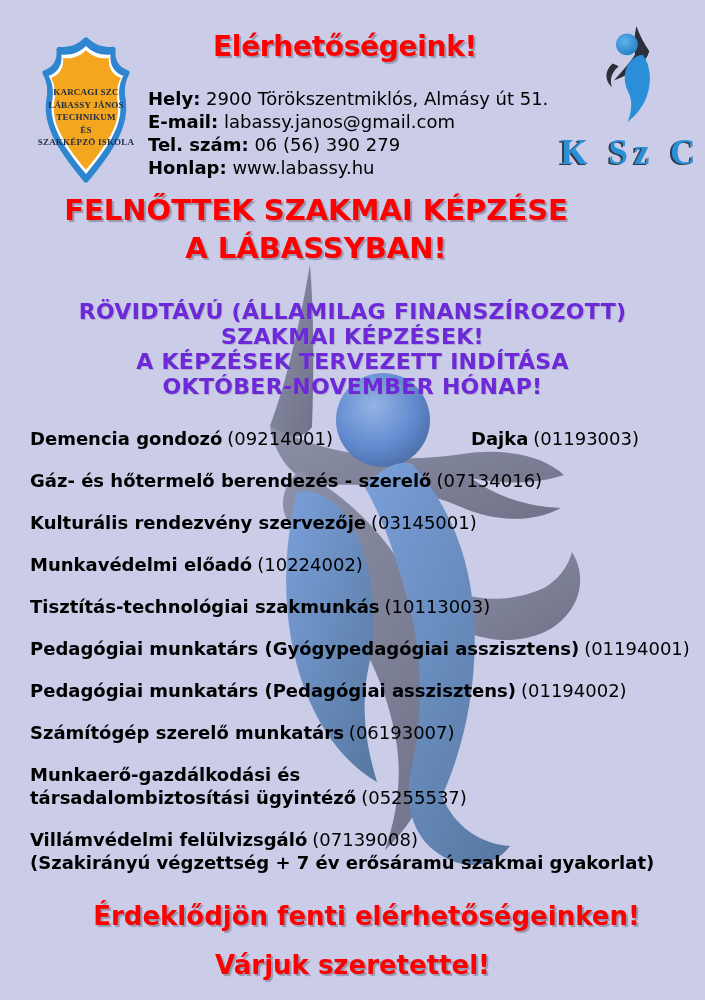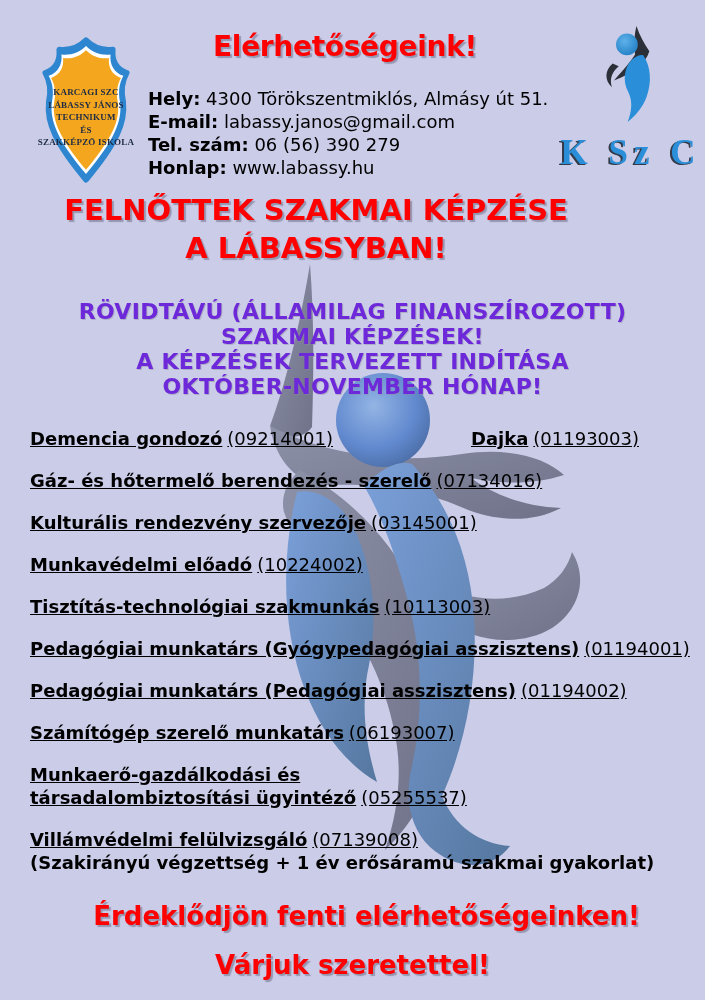--- a/index.html
+++ b/index.html
@@ -48,22 +48,22 @@
   .sub-heading {
     position:absolute; left:0; top:299px; width:705px; text-align:center;
     font-size:22px; line-height:25px; font-weight:bold; color:#6d28d9;
     letter-spacing:.3px; text-shadow:1px 1px 0 rgba(140,140,160,.45);
   }
 
   
   .courses { position:absolute; left:30px; top:427px; width:645px; font-size:18px; line-height:23px; }
   .course-row { margin-bottom:19px; white-space:nowrap; }
   .course-row.two-col { display:flex; justify-content:space-between; padding-right:36px; }
-  .cname { font-weight:bold;text-decoration:underline; }
-  .ccode { font-weight:normal; margin-left:5px;text-decoration:underline; }
+  .cname { font-weight:bold; }
+  .ccode { font-weight:normal; margin-left:5px; }
   .cnote { font-weight:bold; }
 
   
   .footer-line1, .footer-line2 {
     position:absolute; left:0; width:705px; text-align:center;
     font-weight:bold; color:#ff0000; font-size:26px;
     text-shadow:2px 2px 1px rgba(105,105,130,.55);
   }
   .footer-line1 { top:901px;padding-left:28px; }
   .footer-line2 { top:950px; }
@@ -120,21 +120,21 @@
         <div>LÁBASSY JÁNOS</div>
         <div>TECHNIKUM</div>
         <div>ÉS</div>
         <div>SZAKKÉPZŐ ISKOLA</div>
       </div>
     </div>
 
     <div class="page-title">Elérhetőségeink!</div>
 
     <div class="contacts">
-      <div><span class="lbl">Hely:</span><span> 4300 Törökszentmiklós, Almásy út 51.</span></div>
+      <div><span class="lbl">Hely:</span><span> 2900 Törökszentmiklós, Almásy út 51.</span></div>
       <div><span class="lbl">E-mail:</span><span> labassy.janos@gmail.com</span></div>
       <div><span class="lbl">Tel. szám:</span><span> 06 (56) 390 279</span></div>
       <div><span class="lbl">Honlap:</span><span> www.labassy.hu</span></div>
     </div>
 
     <div class="kszc">
       <svg viewBox="0 0 140 150" xmlns="http://www.w3.org/2000/svg">
         <defs>
           <radialGradient id="lh" cx="40%" cy="35%" r="75%">
             <stop offset="0%" stop-color="#5fb2ea"></stop>
@@ -190,21 +190,21 @@
       </div>
       <div class="course-row">
         <span class="cname">Számítógép szerelő munkatárs</span><span class="ccode">(06193007)</span>
       </div>
       <div class="course-row">
         <div><span class="cname">Munkaerő-gazdálkodási és</span></div>
         <div><span class="cname">társadalombiztosítási ügyintéző</span><span class="ccode">(05255537)</span></div>
       </div>
       <div class="course-row">
         <div><span class="cname">Villámvédelmi felülvizsgáló</span><span class="ccode">(07139008)</span></div>
-        <div><span class="cnote">(Szakirányú végzettség + 1 év erősáramú szakmai gyakorlat)</span></div>
+        <div><span class="cnote">(Szakirányú végzettség + 7 év erősáramú szakmai gyakorlat)</span></div>
       </div>
     </div>
 
     <div class="footer-line1">Érdeklődjön fenti elérhetőségeinken!</div>
     <div class="footer-line2">Várjuk szeretettel!</div>
 
   </div>
 </div>
 
 </body></html>

